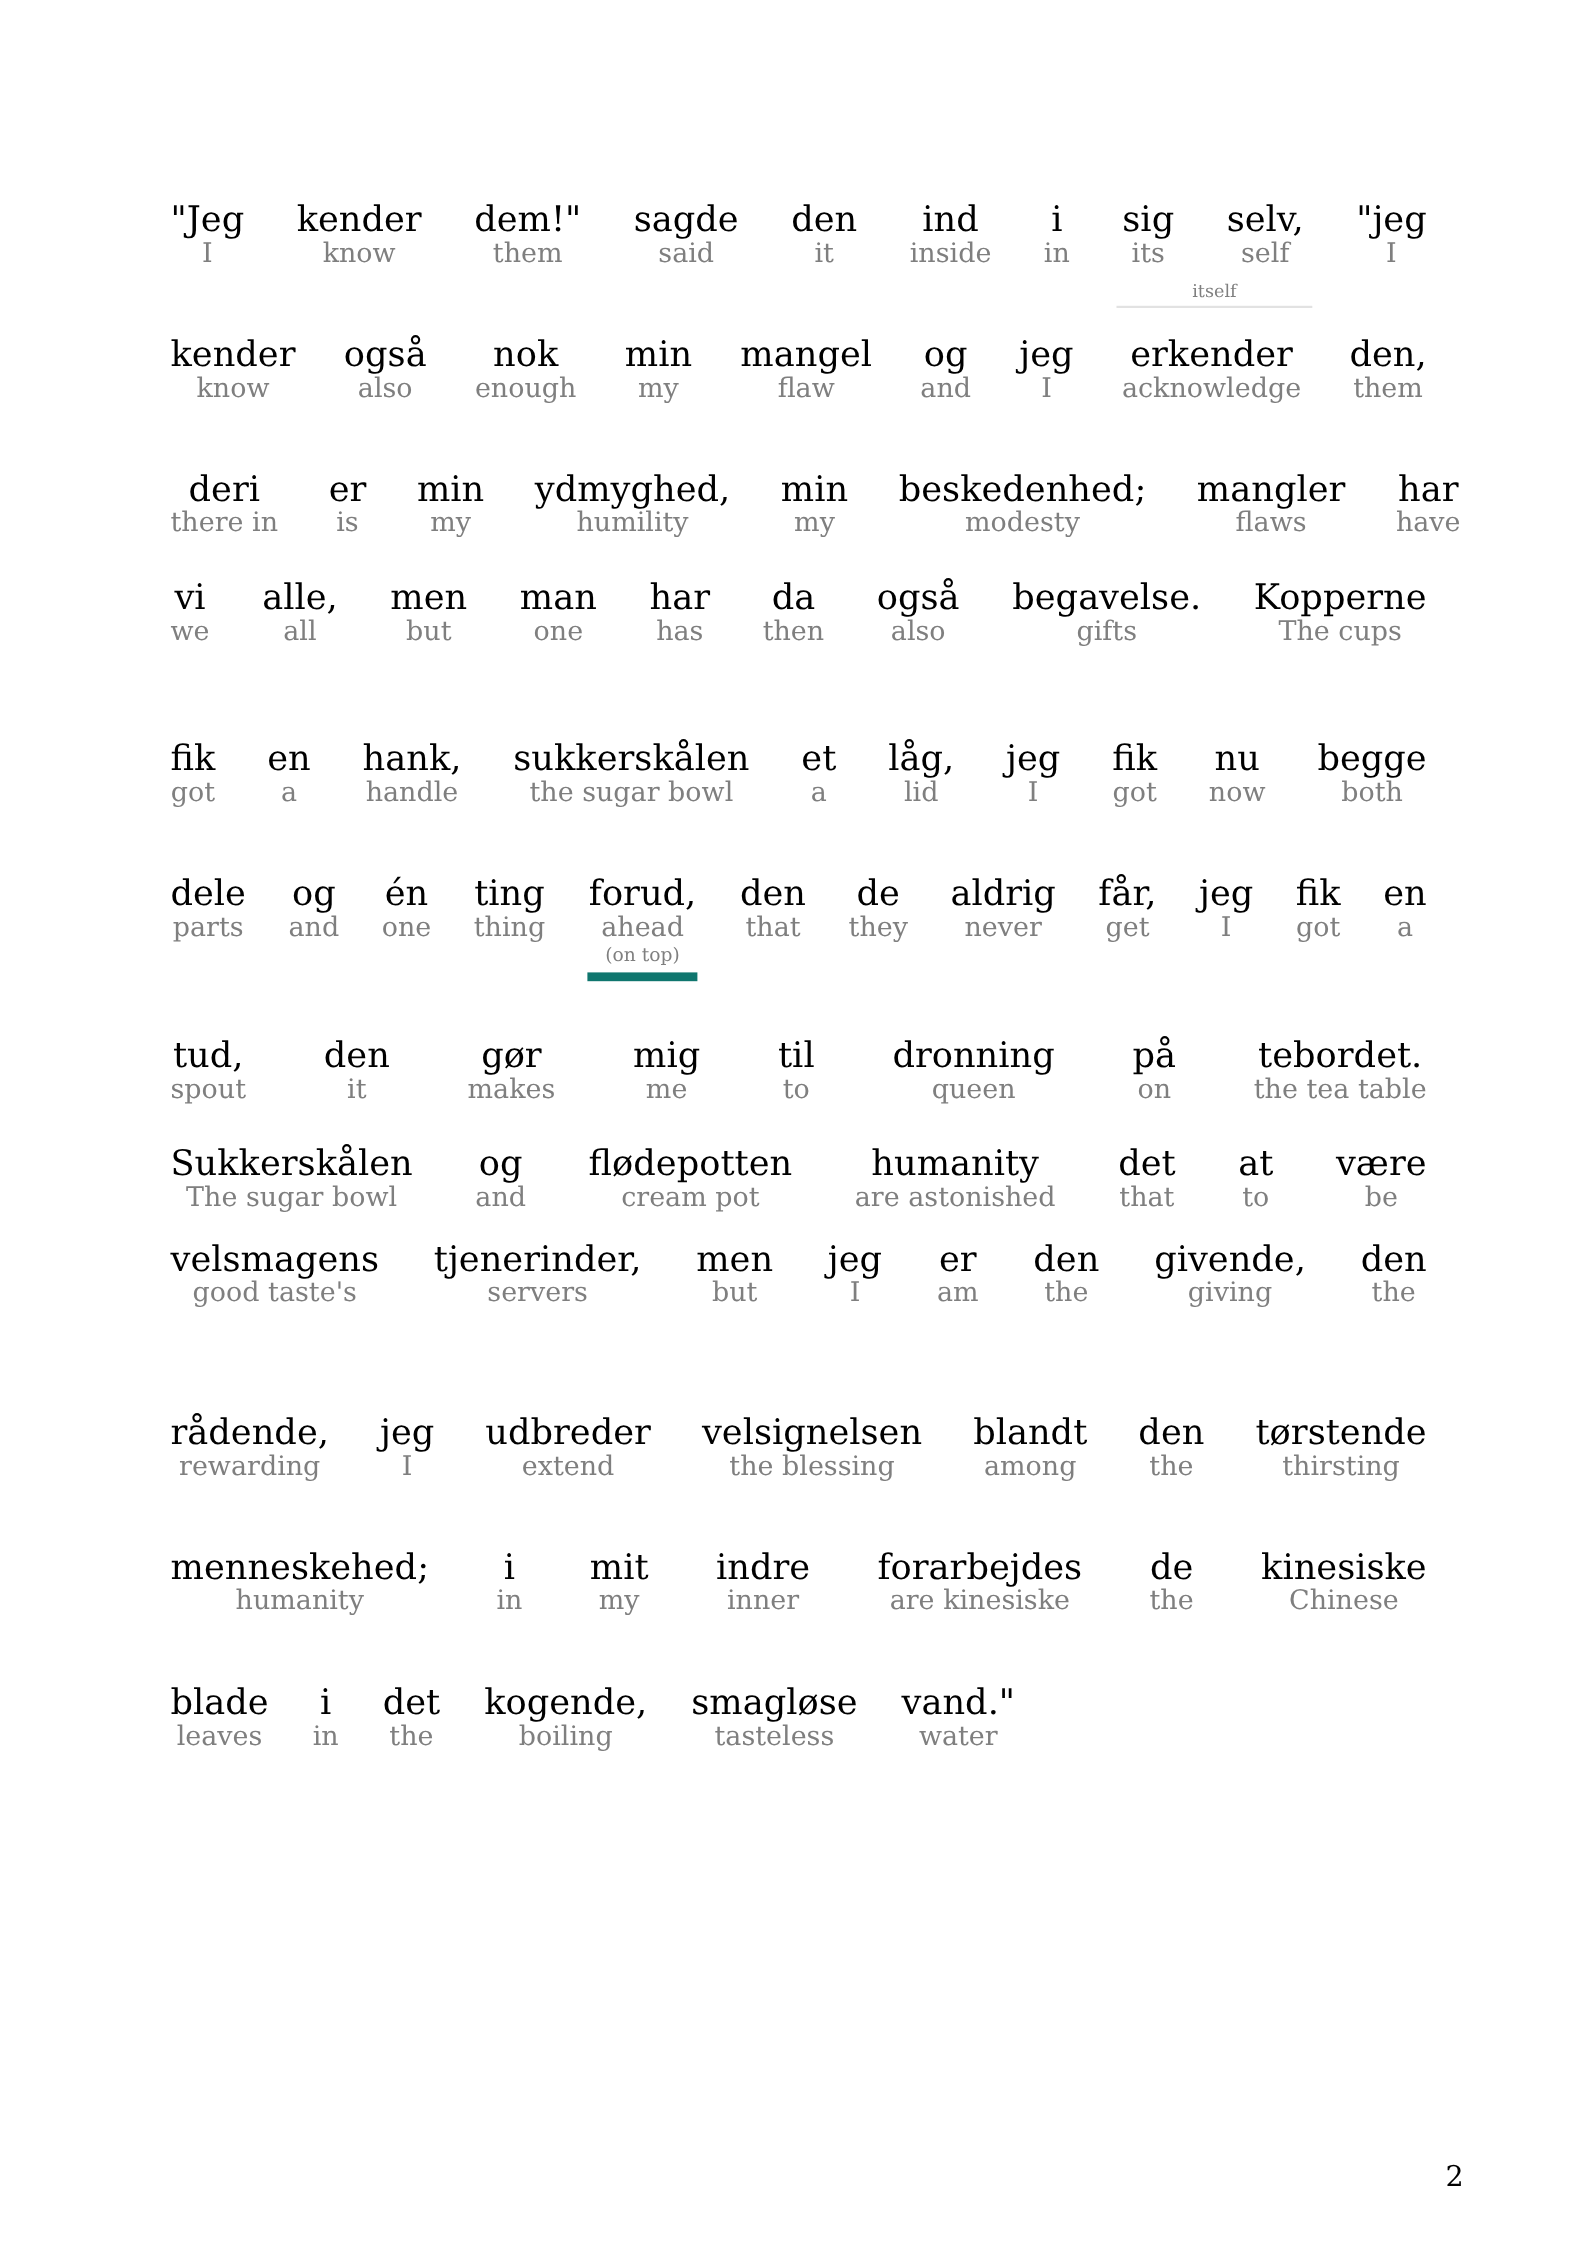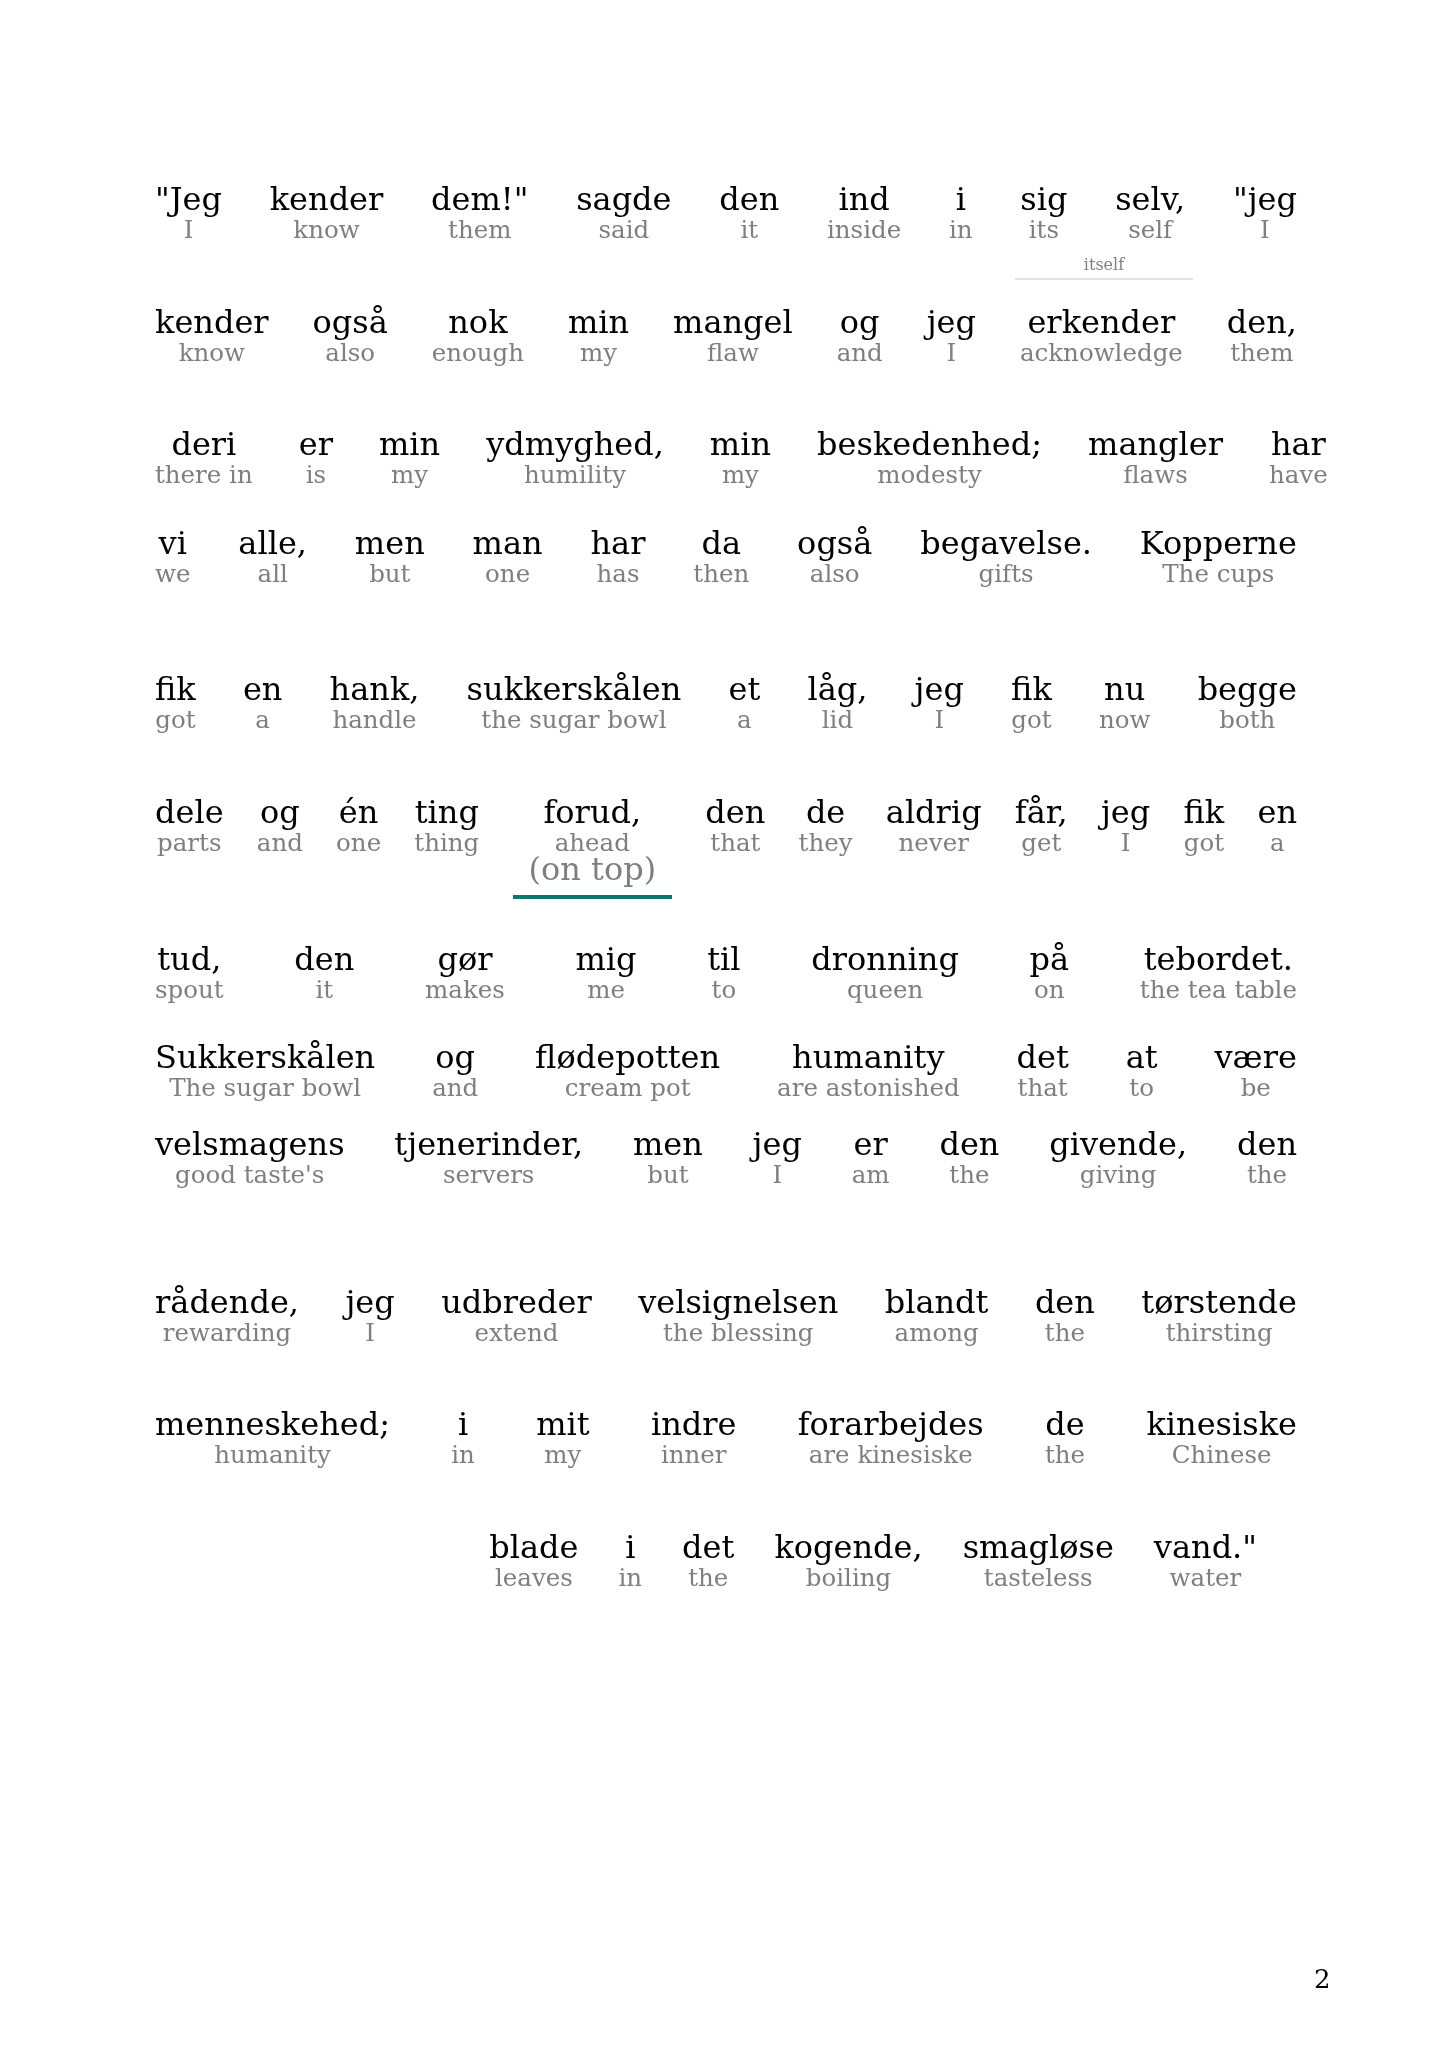--- a/index.html
+++ b/index.html
@@ -1,24 +1,24 @@
 <!DOCTYPE html>
 <html><head>
 <meta charset="utf-8">
 <style>
   html, body { margin: 0; padding: 0; background: #ffffff; }
   body { width: 1445px; height: 2053px; position: relative; overflow: hidden; font-family: "DejaVu Serif", serif; }
   .page { position: absolute; left: 0; top: 0; width: 1445px; height: 2053px; background: #fff; }
   .line { position: absolute; left: 155px; width: 1142px; display: flex; justify-content: space-between; align-items: flex-start; }
-  .line.last { justify-content: flex-end; gap: 0; }
+  .line.last { justify-content: flex-start; gap: 0; }
   .line.last .cell { margin-right: 40px; }
   .cell { display: flex; flex-direction: column; align-items: center; white-space: nowrap; }
   .w { font-size: 32px; line-height: 36px; color: #000; }
   .g { font-size: 24.5px; line-height: 26px; color: #7f7f7f; margin-top: 0px; }
-  .g2 { font-size: 32px; line-height: 26px; color: #7f7f7f; padding: 0 16px 13px; border-bottom: 4px solid #0f766e; }
+  .g2 { font-size: 17px; line-height: 26px; color: #7f7f7f; padding: 0 16px 2px; border-bottom: 8px solid #0f766e; }
   .span-gloss { position: absolute; font-size: 16px; line-height: 26px; color: #7f7f7f; text-align: center; border-bottom: 2px solid #e2e2e2; }
   .pagenum { position: absolute; left: 1314px; top: 1964px; font-size: 26px; line-height: 30px; color: #000; }
 </style>
 </head>
 <body>
 
 <div class="page">
 
   <div class="line" style="top:181px;">
     <div class="cell">

